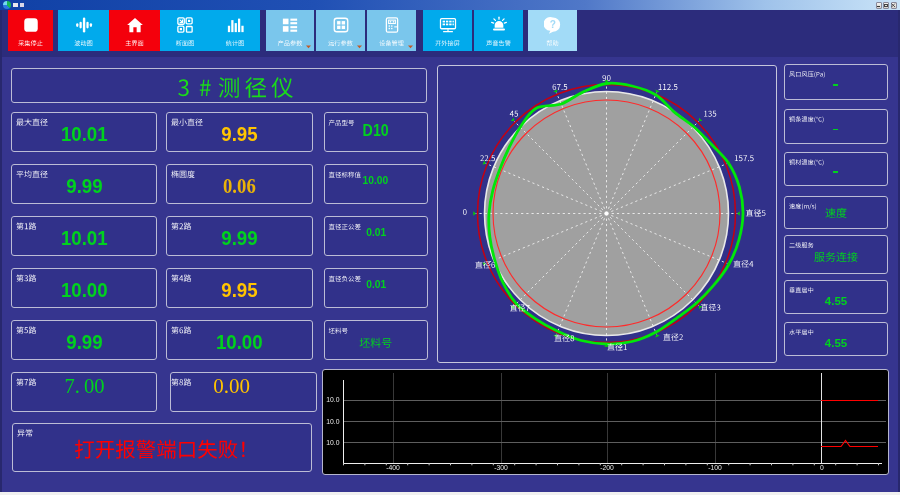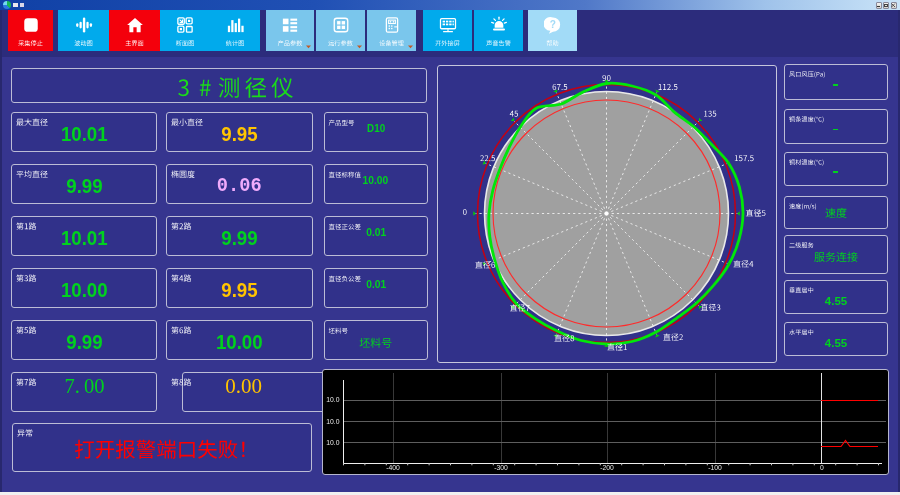--- a/index.html
+++ b/index.html
@@ -141,31 +141,31 @@
     <div class="val" style="font-family:'Liberation Sans',sans-serif;font-weight:bold;font-size:21px;color:#00D21E;">
       <span style="display:inline-block;transform:scaleX(0.89);">10.01</span>
     </div>
   </div>
 <div class="box" style="left:166px;top:112px;width:147px;height:40px;">
     <div class="val" style="font-family:'Liberation Sans',sans-serif;font-weight:bold;font-size:21px;color:#FFC400;">
       <span style="display:inline-block;transform:scaleX(0.89);">9.95</span>
     </div>
   </div>
 <div class="box" style="left:323.5px;top:112px;width:104.5px;height:40px;">
-    <div class="val" style="font-family:'Liberation Sans',sans-serif;font-weight:bold;font-size:11px;color:#00D21E;">
+    <div class="val" style="font-family:'Liberation Sans',sans-serif;font-weight:bold;font-size:16px;color:#00D21E;">
       <span style="display:inline-block;transform:scaleX(0.89);">D10</span>
     </div>
   </div>
 <div class="box" style="left:11px;top:164px;width:146px;height:40px;">
     <div class="val" style="font-family:'Liberation Sans',sans-serif;font-weight:bold;font-size:21px;color:#00D21E;">
       <span style="display:inline-block;transform:scaleX(0.89);">9.99</span>
     </div>
   </div>
 <div class="box" style="left:166px;top:164px;width:147px;height:40px;">
-    <div class="val" style="font-family:Liberation Mono, monospace;font-weight:bold;font-size:21px;color:#f0abfc;">
+    <div class="val" style="font-family:Liberation Serif, serif;font-weight:bold;font-size:21px;color:#eab308;">
       <span style="display:inline-block;transform:scaleX(0.89);">0.06</span>
     </div>
   </div>
 <div class="box" style="left:323.5px;top:164px;width:104.5px;height:40px;">
     <div class="val" style="font-family:'Liberation Sans',sans-serif;font-weight:bold;font-size:11.5px;color:#00D21E;">
       <span style="display:inline-block;transform:scaleX(0.89);">10.00</span>
     </div>
   </div>
 <div class="box" style="left:11px;top:216px;width:146px;height:40px;">
     <div class="val" style="font-family:'Liberation Sans',sans-serif;font-weight:bold;font-size:21px;color:#00D21E;">
@@ -206,21 +206,21 @@
     <div class="val" style="font-family:'Liberation Sans',sans-serif;font-weight:bold;font-size:21px;color:#00D21E;">
       <span style="display:inline-block;transform:scaleX(0.89);">10.00</span>
     </div>
   </div>
 <div class="box" style="left:323.5px;top:320px;width:104.5px;height:40px;"></div>
 <div class="box" style="left:11px;top:372px;width:146px;height:40px;">
     <div class="val" style="font-family:'Liberation Serif',serif;font-weight:normal;font-size:21px;color:#00D21E;top:1px;bottom:auto;height:31px;">
       <span style="display:inline-block;transform:scaleX(0.98);">7. 00</span>
     </div>
   </div>
-<div class="box" style="left:182px;top:372px;width:147px;height:40px;">
+<div class="box" style="left:170px;top:372px;width:147px;height:40px;">
     <div class="val" style="font-family:'Liberation Serif',serif;font-weight:normal;font-size:21px;color:#FFC400;top:1px;bottom:auto;height:31px;">
       <span style="display:inline-block;transform:scaleX(1.0);"><span style="transform:translateX(-12px);display:inline-block;">0.00</span></span>
     </div>
   </div>
 <div class="box" style="left:11.5px;top:423px;width:300.5px;height:49px;"></div>
 <div class="box" style="left:437px;top:65px;width:340px;height:298px;border-color:#C6C6DC;"></div>
 <svg style="position:absolute;left:437px;top:65px;" width="340" height="298" viewBox="0 0 340 298">
     <circle cx="169.5" cy="148.5" r="122" fill="#A0A0A0" stroke="#E9E9E9" stroke-width="1.6"></circle>
     <line x1="169.5" y1="148.5" x2="300.5" y2="148.5" stroke="#F0F0F0" stroke-width="0.9" stroke-dasharray="2.2 3"></line>
     <line x1="169.5" y1="148.5" x2="290.5" y2="98.4" stroke="#F0F0F0" stroke-width="0.9" stroke-dasharray="2.2 3"></line>

